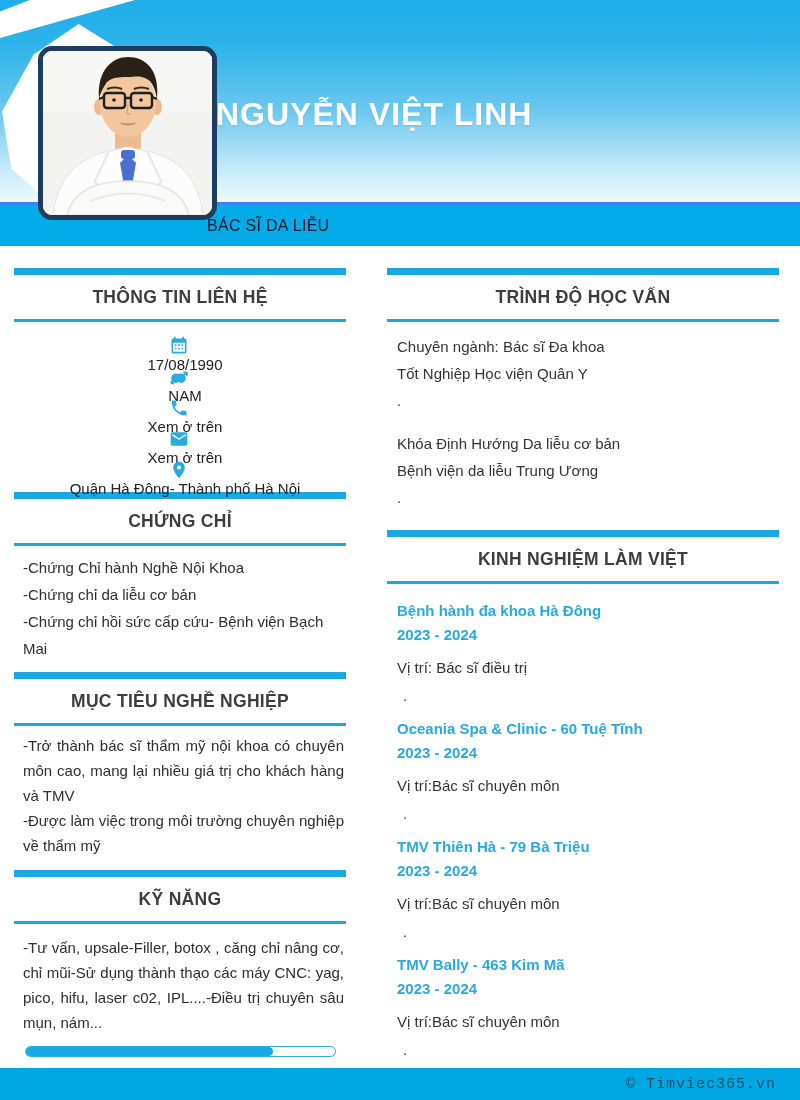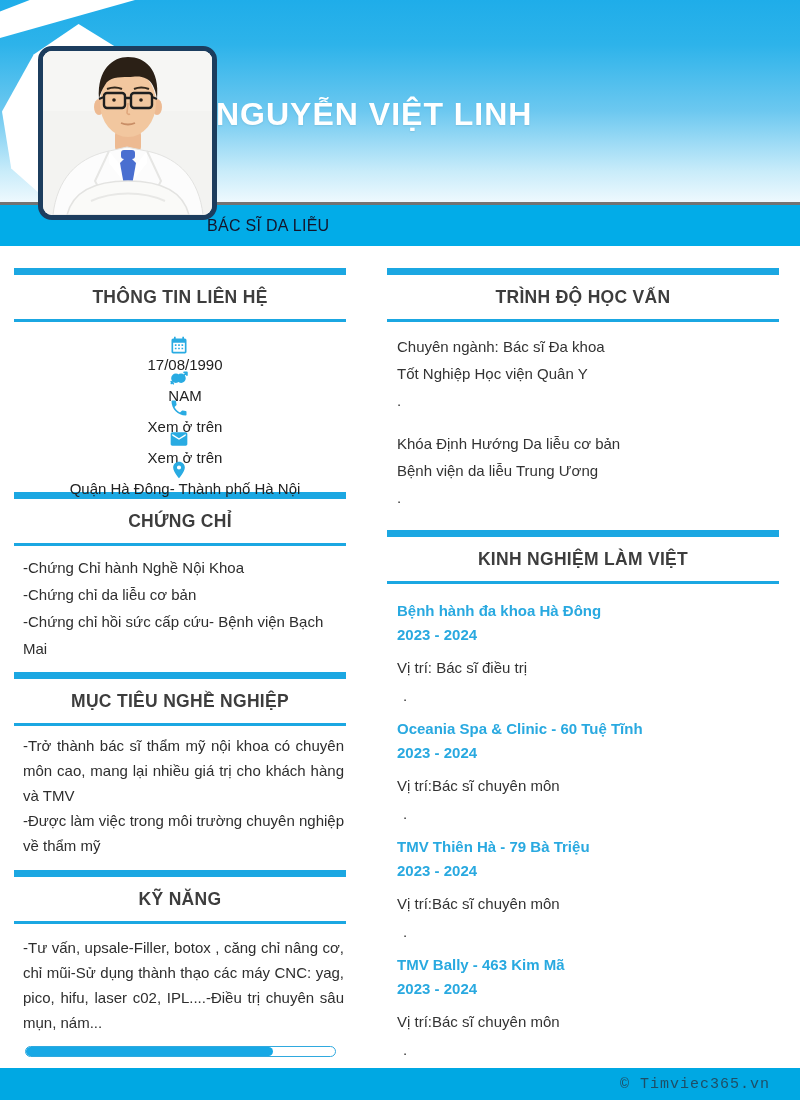--- a/index.html
+++ b/index.html
@@ -11,21 +11,21 @@
     --body:#2E2E2E;
   }
   *{box-sizing:border-box;}
   html,body{margin:0;padding:0;}
   body{
     width:800px;height:1100px;background:#ffffff;position:relative;
     font-family:"Liberation Sans", sans-serif;color:var(--body);
     overflow:hidden;
   }
   
-  .header{position:absolute;left:0;top:0;width:800px;height:246px;background:#737373;padding-left:43px;}
+  .header{position:absolute;left:0;top:0;width:800px;height:246px;background:#3b82f6;padding-left:43px;}
   .hdr-gradient{position:absolute;left:0;top:0;width:800px;height:202px;
     background:linear-gradient(180deg,#1FADE9 0%,#2DB3EA 22%,#6CC8F0 55%,#C9ECFA 85%,#EEF9FE 100%);}
   .deco-tri{position:absolute;left:0;top:0;width:135px;height:38px;background:#fff;
     clip-path:polygon(22% 0,100% 0,0 100%,0 30%);}
   .deco-hept{position:absolute;left:2px;top:24px;width:132px;height:190px;background:#fff;
     clip-path:polygon(58% 0,100% 18%,100% 87%,46% 100%,7% 76%,0 46%,24% 16%);}
   .title-bar{position:absolute;left:0;top:205px;width:800px;height:41px;background:var(--bar-blue);}
   .candidate-name{position:absolute;left:216px;top:96px;margin:0;white-space:nowrap;
     font-size:32px;font-weight:bold;color:#ffffff;letter-spacing:1px;
     text-shadow:0 1px 2px rgba(0,60,90,.10);}
@@ -65,21 +65,21 @@
   .edu-entry + .edu-entry{margin-top:16px;}
   .sh-exp{margin-top:19px;}
   
   .job-list{margin-top:15px;padding-left:10px;}
   .job{margin-bottom:9px;}
   .job .company,.job .period{font-size:15px;font-weight:bold;color:var(--link-blue);line-height:24px;}
   .job .position{margin-top:9px;font-size:15px;color:#333;line-height:24px;}
   .job .note{margin-top:4px;padding-left:6px;font-size:15px;color:#333;line-height:24px;}
   
   .footer{position:absolute;left:0;top:1068px;width:800px;height:32px;background:#00A8E3;
-    display:flex;align-items:center;justify-content:flex-end;padding-right:30px;}
+    display:flex;align-items:center;justify-content:flex-end;padding-right:24px;}
   .footer span{font-family:"Liberation Mono", monospace;font-size:15px;letter-spacing:1px;color:#1E4E66;}
 </style>
 </head>
 <body>
 
 <div class="header">
   <div class="hdr-gradient"></div>
   <div class="deco-tri"></div>
   <div class="deco-hept"></div>
   <div class="title-bar"></div>

